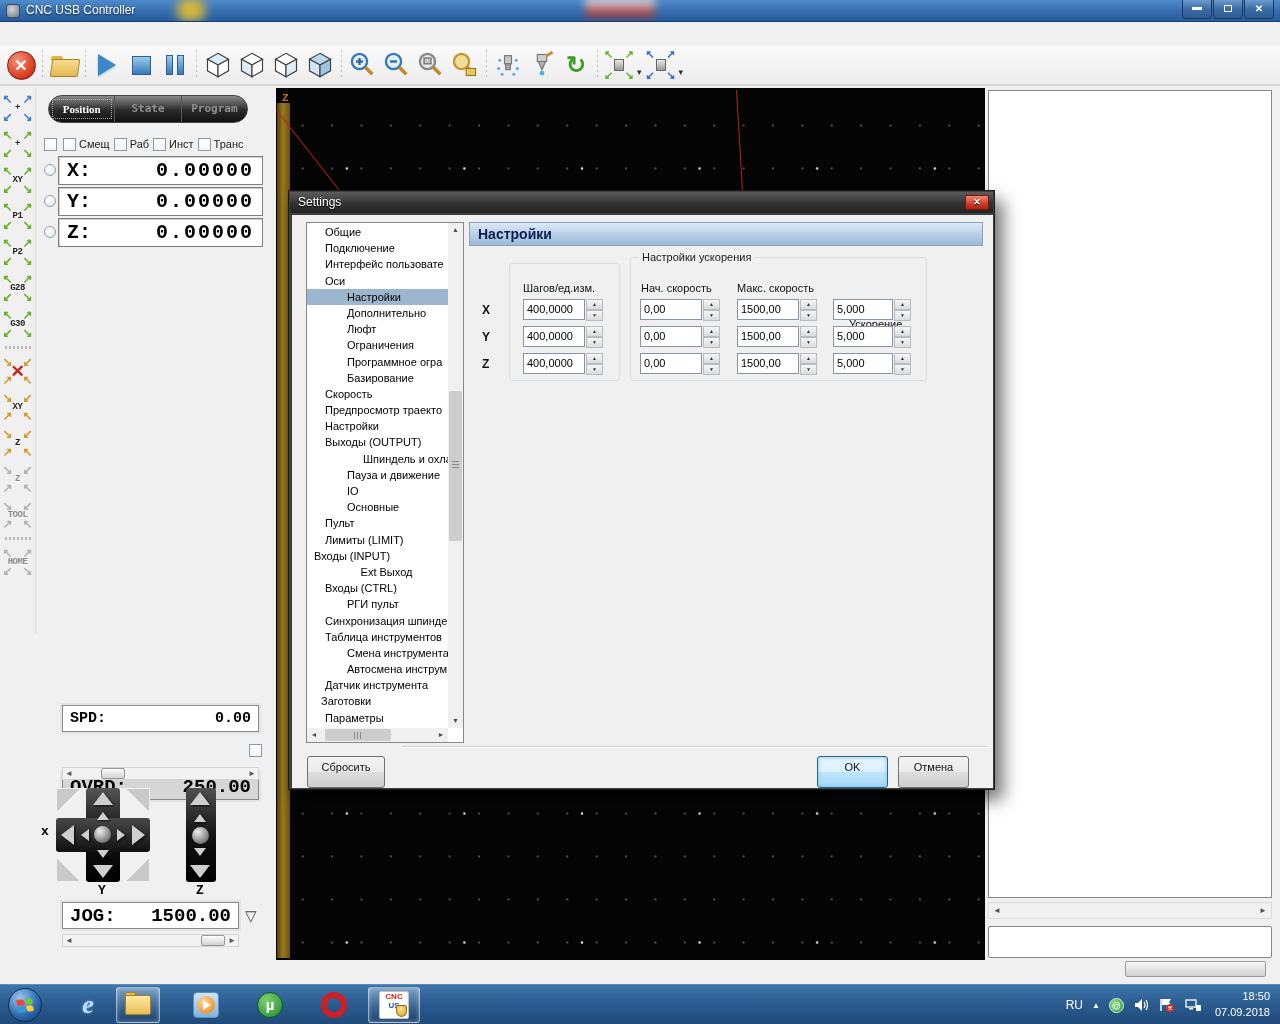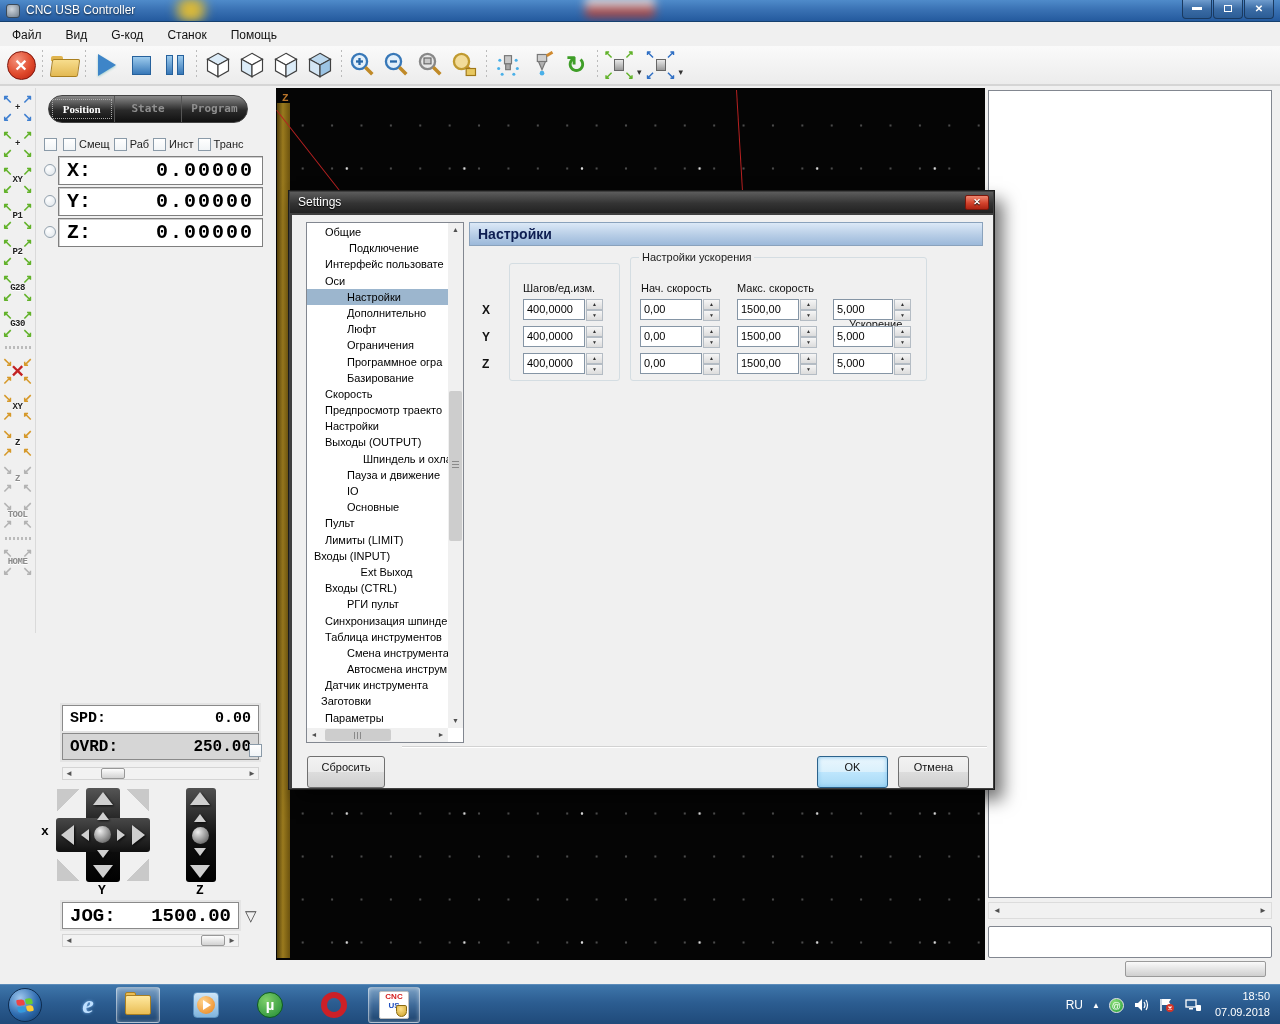--- a/index.html
+++ b/index.html
@@ -272,27 +272,20 @@
     <div class="blob2"></div>
     <div class="app-ico"></div>
     <div class="title-text">CNC USB Controller</div>
     <div class="winbtns">
       <div class="winbtn"><span class="bar"></span></div>
       <div class="winbtn"><span class="sq"></span></div>
       <div class="winbtn">✕</div>
     </div>
   </div>
 
-  <div class="menubar">
-    <span class="menu-item">Файл</span>
-    <span class="menu-item">Вид</span>
-    <span class="menu-item">G-код</span>
-    <span class="menu-item">Станок</span>
-    <span class="menu-item">Помощь</span>
-  </div>
 
   <div class="toolbar">
     <div class="tb-btn">
         <div class="estop">✕</div>
       </div>
     <div class="tb-sep"></div>
     <div class="tb-btn">
         <div class="folder"></div>
       </div>
     <div class="tb-sep"></div>
@@ -549,21 +542,21 @@
   <div class="radio" style="left:44px; top:226px;"></div>
   <div class="axis-box" style="top:218px;">
     <span>Z:</span>
     <span class="val">0.00000</span>
   </div>
 
   <div class="disp" style="top:705px; font-size:15px;">
     <span>SPD:</span>
     <span>0.00</span>
   </div>
-  <div class="disp" style="top:733px; font-size:16px; background:#d6d6d6;">
+  <div class="disp" style="top:773px; font-size:19px; background:#d6d6d6;">
     <span>OVRD:</span>
     <span>250.00</span>
   </div>
   <span class="cb" style="position:absolute; left:249px; top:744px;"></span>
   <div class="slider" style="top:767px;">
     <span class="la">◄</span>
       <span class="ra">►</span>
     <div class="thumb" style="left:38px;"></div>
   </div>
 
@@ -618,21 +611,21 @@
   <div class="dialog">
     <div class="dlg-title">
       <span>Settings</span>
       <div class="dlg-close">✕</div>
     </div>
     <div class="dlg-content">
 
       <div class="treebox">
         <div class="tree-list" id="tree-list">
             <div class="tree-item" style="padding-left: 18px;">Общие</div>
-            <div class="tree-item" style="padding-left: 18px; margin-left: 24px;">Подключение</div>
+            <div class="tree-item" style="padding-left: 18px;">Подключение</div>
             <div class="tree-item" style="padding-left: 18px;">Интерфейс пользовате</div>
             <div class="tree-item" style="padding-left: 18px;">Оси</div>
             <div class="tree-item selected" style="padding-left: 40px;">Настройки</div>
             <div class="tree-item" style="padding-left: 40px;">Дополнительно</div>
             <div class="tree-item" style="padding-left: 40px;">Люфт</div>
             <div class="tree-item" style="padding-left: 40px;">Ограничения</div>
             <div class="tree-item" style="padding-left: 40px;">Программное огра</div>
             <div class="tree-item" style="padding-left: 40px;">Базирование</div>
             <div class="tree-item" style="padding-left: 18px;">Скорость</div>
             <div class="tree-item" style="padding-left: 18px;">Предпросмотр траекто</div>

